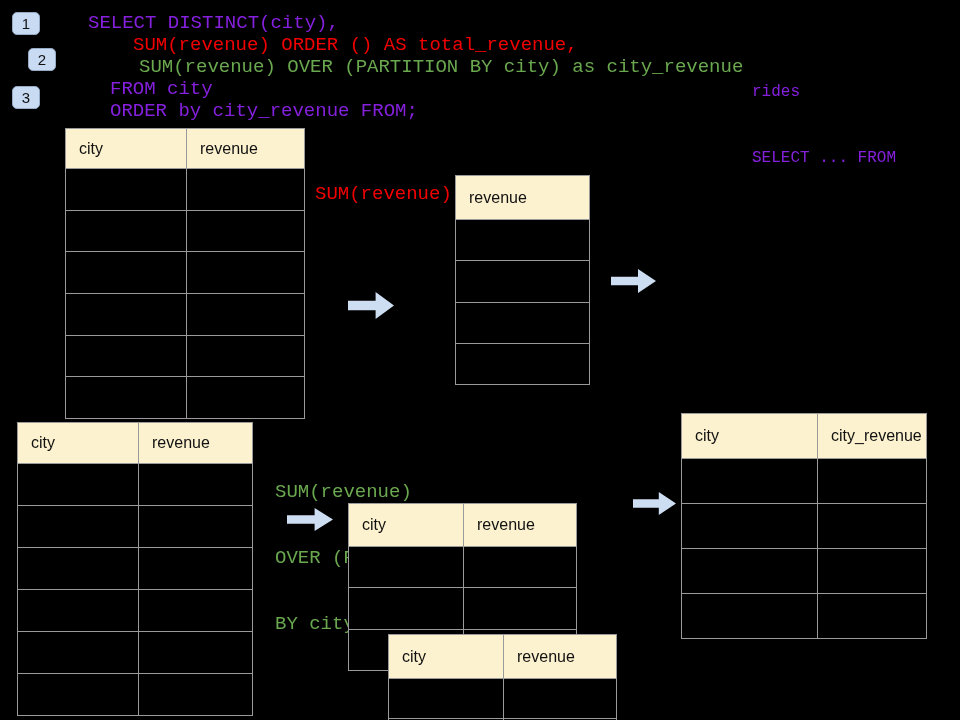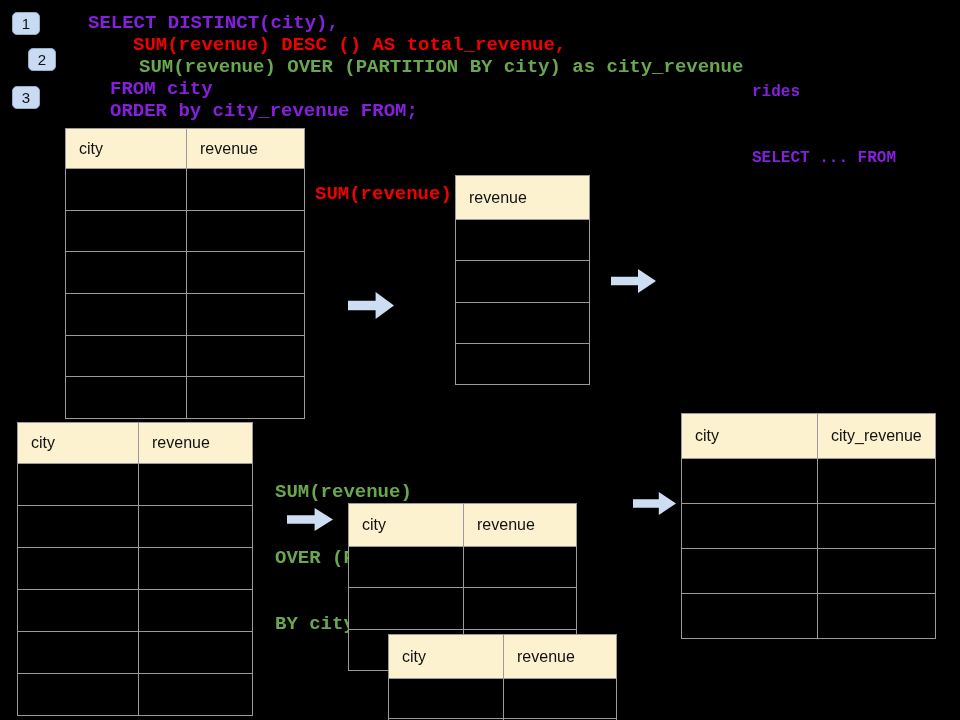--- a/index.html
+++ b/index.html
@@ -9,21 +9,21 @@
   html,body{margin:0;padding:0}
   body{
     position:relative;width:960px;height:720px;overflow:hidden;
     background:var(--bg);
     font-family:"Liberation Sans","DejaVu Sans",sans-serif;
   }
   
   .code{
     position:absolute;
     font-family:"Liberation Mono","DejaVu Sans Mono",monospace;
-    font-weight:bold;font-size:19px;line-height:22px;white-space:pre;
+    font-weight:normal;font-size:19px;line-height:22px;white-space:pre;
   }
   .purple{color:var(--purple)} .red{color:var(--red)} .green{color:var(--green)}
   .sql1{left:88px;top:12px}
   .sql2{left:133px;top:34px}
   .sql3{left:139px;top:56px}
   .sql4{left:110px;top:78px}
   .sql5{left:110px;top:100px}
   .snippet{left:752px;top:37px;font-size:16px;line-height:22px}
   .lbl-total{left:315px;top:139px}
   .lbl-part{left:275px;top:437px}
@@ -61,40 +61,40 @@
   .t-src-bot .trow{height:42px}    .t-src-bot .trow.head{height:40px}
   .t-src-bot .c0{width:120px}      .t-src-bot .c1{width:114px}
   .t-part{left:348px;top:503px;z-index:2}
   .t-part .trow{height:41.3px}     .t-part .trow.head{height:42px}
   .t-part .c0{width:114px}         .t-part .c1{width:113px}
   .t-part2{left:388px;top:634px;z-index:3}
   .t-part2 .trow{height:40px}      .t-part2 .trow.head{height:43px}
   .t-part2 .c0{width:114px}        .t-part2 .c1{width:113px}
   .t-result{left:681px;top:413px;z-index:1}
   .t-result .trow{height:45px}     .t-result .trow.head{height:44px}
-  .t-result .c0{width:135px}       .t-result .c1{width:118px}
+  .t-result .c0{width:135px}       .t-result .c1{width:109px}
   
   .arrow{
     position:absolute;background:var(--blue);
     clip-path:polygon(0 32%,60% 32%,60% 0,100% 50%,60% 100%,60% 68%,0 68%);
   }
   .a1{left:348px;top:292px;width:46px;height:27px}
   .a2{left:611px;top:269px;width:45px;height:24px}
   .a3{left:287px;top:508px;width:46px;height:23px}
   .a4{left:633px;top:492px;width:43px;height:23px}
 </style>
 </head>
 <body>
 
 <div class="badge badge1">1</div>
 <div class="badge badge2">2</div>
 <div class="badge badge3">3</div>
 
 <div class="code purple sql1">SELECT DISTINCT(city),</div>
-<div class="code red sql2">SUM(revenue) DESC () AS total_revenue,</div>
+<div class="code red sql2">SUM(revenue) ORDER () AS total_revenue,</div>
 <div class="code green sql3">SUM(revenue) OVER (PARTITION BY city) as city_revenue</div>
 <div class="code purple sql4">FROM city</div>
 <div class="code purple sql5">ORDER by city_revenue FROM;</div>
 
 <div class="code purple snippet">
   <div>rides</div>
   <div>SELECT ... FROM</div>
 </div>
 
 <div class="code red lbl-total">

